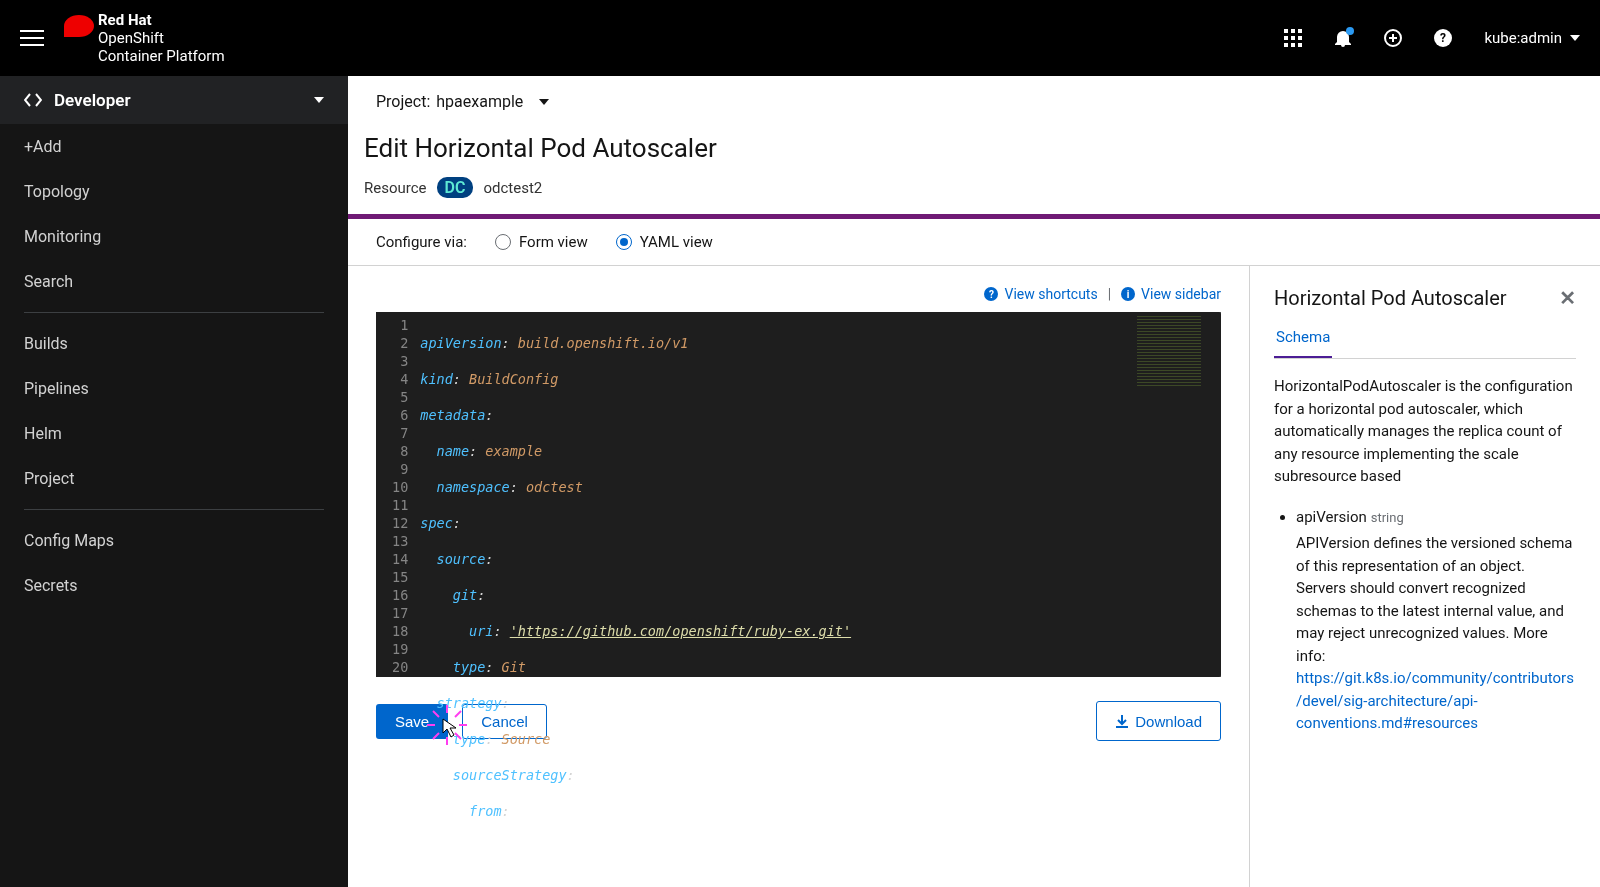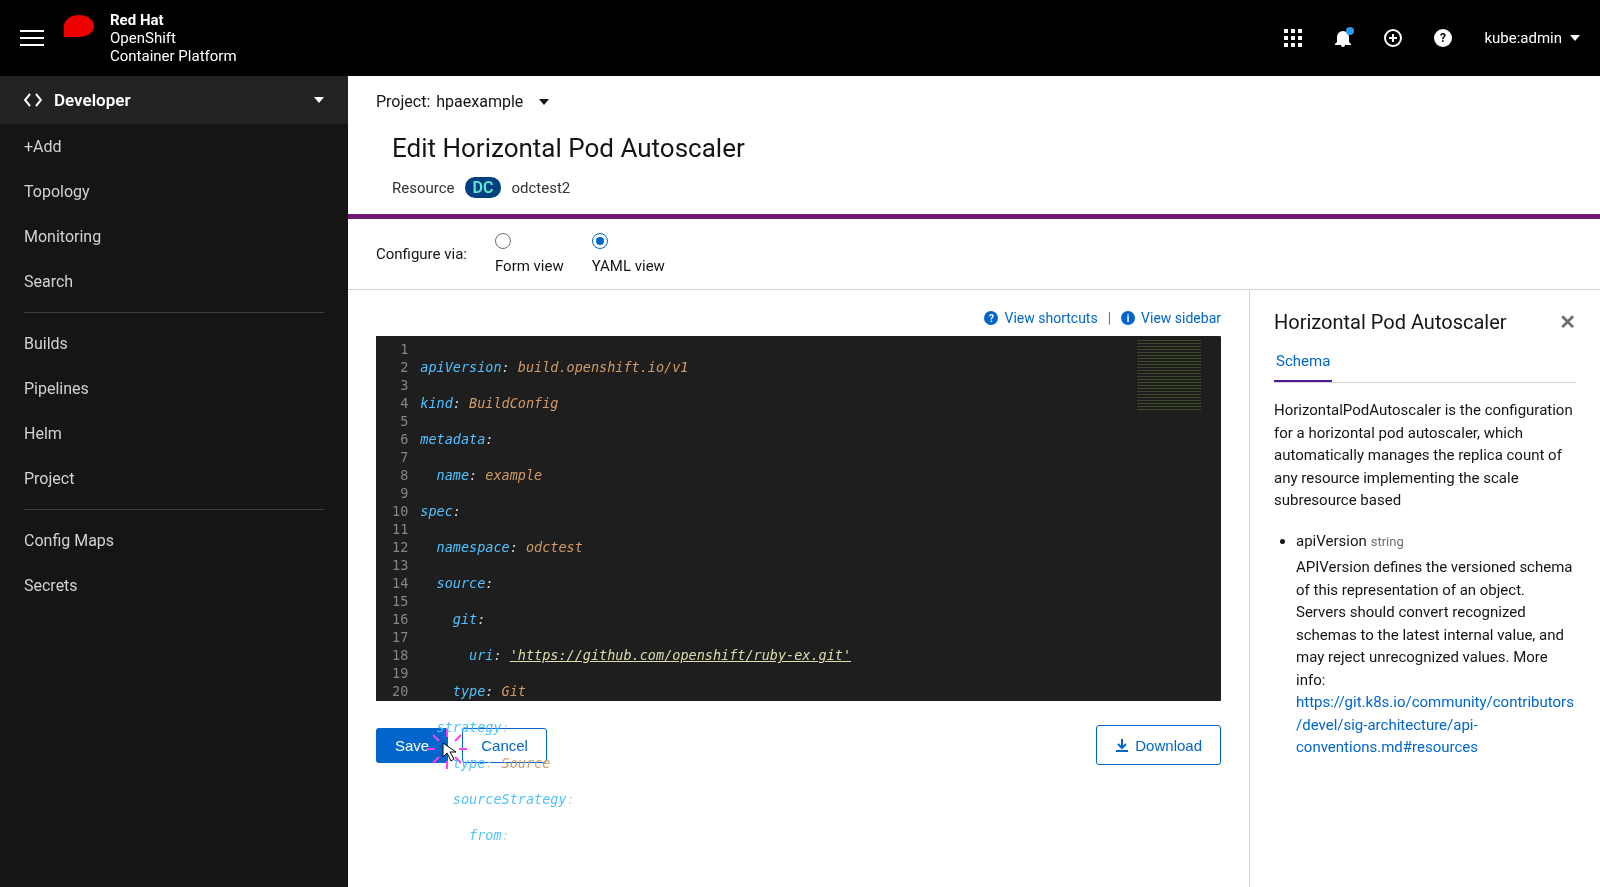--- a/index.html
+++ b/index.html
@@ -1,44 +1,44 @@
 <!DOCTYPE html>
 <html><head>
 <meta charset="utf-8">
 <style>
 * { box-sizing: border-box; margin: 0; padding: 0; }
 body { font-family: -apple-system, BlinkMacSystemFont, "Segoe UI", Roboto, "Helvetica Neue", Arial, sans-serif; background: #fff; color: #151515; overflow: hidden; }
 .topbar { background: #000; height: 76px; display: flex; align-items: center; padding: 0 20px; color: #fff; justify-content: space-between; }
 .topbar-left { display: flex; align-items: center; gap: 20px; }
 .hamburger-icon { width: 24px; height: 24px; cursor: pointer; }
-.logo-block { display: flex; align-items: flex-start; gap: 16px; }
+.logo-block { display: flex; align-items: flex-start; gap: 4px; }
 .fedora-shape { width: 30px; height: 22px; background: #e00; border-radius: 50% 50% 50% 0; position: relative; margin-top: 4px;}
 .logo-text { line-height: 1.2; }
 .logo-text .l1 { font-weight: 700; font-size: 15px; }
 .logo-text .l2 { font-size: 15px; }
 .logo-text .l3 { font-size: 15px; }
 .topbar-right { display: flex; align-items: center; gap: 32px; }
 .topbar-icon { width: 18px; height: 18px; cursor: pointer; position: relative; }
 .bell-dot { position: absolute; top: -2px; right: -2px; width: 8px; height: 8px; background: #2b9af3; border-radius: 50%; }
 .user { display: flex; align-items: center; gap: 8px; font-size: 15px; cursor: pointer; }
 .shell { display: flex; height: calc(100vh - 76px); }
 .sidebar { width: 348px; background: #151515; color: #fff; padding-top: 0; overflow-y: auto; }
 .perspective { display: flex; align-items: center; justify-content: space-between; padding: 14px 24px; font-size: 17px; font-weight: 600; cursor: pointer; background:#212224; }
 .perspective-left { display: flex; align-items: center; gap: 12px; }
 .nav-item { padding: 13px 24px; font-size: 16px; color: #d2d2d2; cursor: pointer; }
 .nav-divider { border: 0; border-top: 1px solid #3c3f42; margin: 8px 24px; }
 .main { flex: 1; display: flex; flex-direction: column; overflow: hidden; background:#fff;}
 .project-row { padding: 16px 28px; font-size: 16px; display: flex; align-items: center; gap: 6px; cursor: pointer; }
 .project-row .caret { margin-left: 10px; }
-.page-head { padding: 6px 44px 16px; }
+.page-head { padding: 6px 16px 16px; }
 .page-head h1 { font-size: 26px; font-weight: 400; margin-bottom: 14px; }
 .resource-row { display: flex; align-items: center; gap: 10px; font-size: 15px; color: #333;}
 .dc-badge { background: #004080; color: #5eead4; border-radius: 10px; padding: 1px 8px; font-size: 16px; font-weight: 600; }
 .config-row { border-top: 5px solid #701a75; border-bottom: 1px solid #d2d2d2; padding: 14px 28px; display: flex; align-items: center; gap: 28px; font-size: 15px;}
-.radio-opt { display: flex; align-items: flex-start; gap: 8px; cursor: pointer; flex-direction: column; }
+.radio-opt { display: flex; align-items: center; gap: 8px; cursor: pointer; }
 .radio-circle { width: 16px; height: 16px; border: 1px solid #6a6e73; border-radius: 50%; display: inline-block; position: relative; }
 .radio-circle.selected { border-color: #06c; }
 .radio-circle.selected::after { content: ""; position: absolute; top: 3px; left: 3px; width: 8px; height: 8px; background: #06c; border-radius: 50%; }
 .content-row { display: flex; flex: 1; overflow: hidden; }
 .editor-col { flex: 1; padding: 16px 28px 20px; display: flex; flex-direction: column; overflow: hidden; border-right: 1px solid #d2d2d2;}
 .editor-links { display: flex; justify-content: flex-end; gap: 10px; font-size: 14px; color: #06c; padding: 4px 0 10px; align-items: center;}
 .editor-links span.sep { color: #6a6e73; }
 .editor-links a { color: #06c; text-decoration: none; cursor: pointer; display: inline-flex; align-items: center; gap:6px;}
 .info-circle { width: 14px; height: 14px; background: #06c; color: #fff; border-radius: 50%; display: inline-flex; align-items: center; justify-content: center; font-size: 10px; font-weight: bold;}
 .editor { background: #1e1e1e; color: #d4d4d4; font-family: "Menlo","Consolas",monospace; font-size: 13.5px; line-height: 18px; border-radius: 2px; position: relative; display: flex; height: 365px;}
@@ -214,22 +214,22 @@
               <div>17</div>
               <div>18</div>
               <div>19</div>
               <div>20</div>
           </div>
           <div class="code">
 <div class="line"><span class="k">apiVersion</span>: <span class="vo">build.openshift.io/v1</span></div>
 <div class="line"><span class="k">kind</span>: <span class="vo">BuildConfig</span></div>
 <div class="line"><span class="k">metadata</span>:</div>
 <div class="line">  <span class="k">name</span>: <span class="vo">example</span></div>
+<div class="line">  <span class="k">namespace</span>: <span class="vo">odctest</span></div>
 <div class="line"><span class="k">spec</span>:</div>
-<div class="line">  <span class="k">namespace</span>: <span class="vo">odctest</span></div>
 <div class="line">  <span class="k">source</span>:</div>
 <div class="line">    <span class="k">git</span>:</div>
 <div class="line">      <span class="k">uri</span>: <span class="vy" style="text-decoration:underline">'https://github.com/openshift/ruby-ex.git'</span></div>
 <div class="line">    <span class="k">type</span>: <span class="vo">Git</span></div>
 <div class="line">  <span class="k">strategy</span>:</div>
 <div class="line">    <span class="k">type</span>: <span class="vo">Source</span></div>
 <div class="line">    <span class="k">sourceStrategy</span>:</div>
 <div class="line">      <span class="k">from</span>:</div>
 
 

